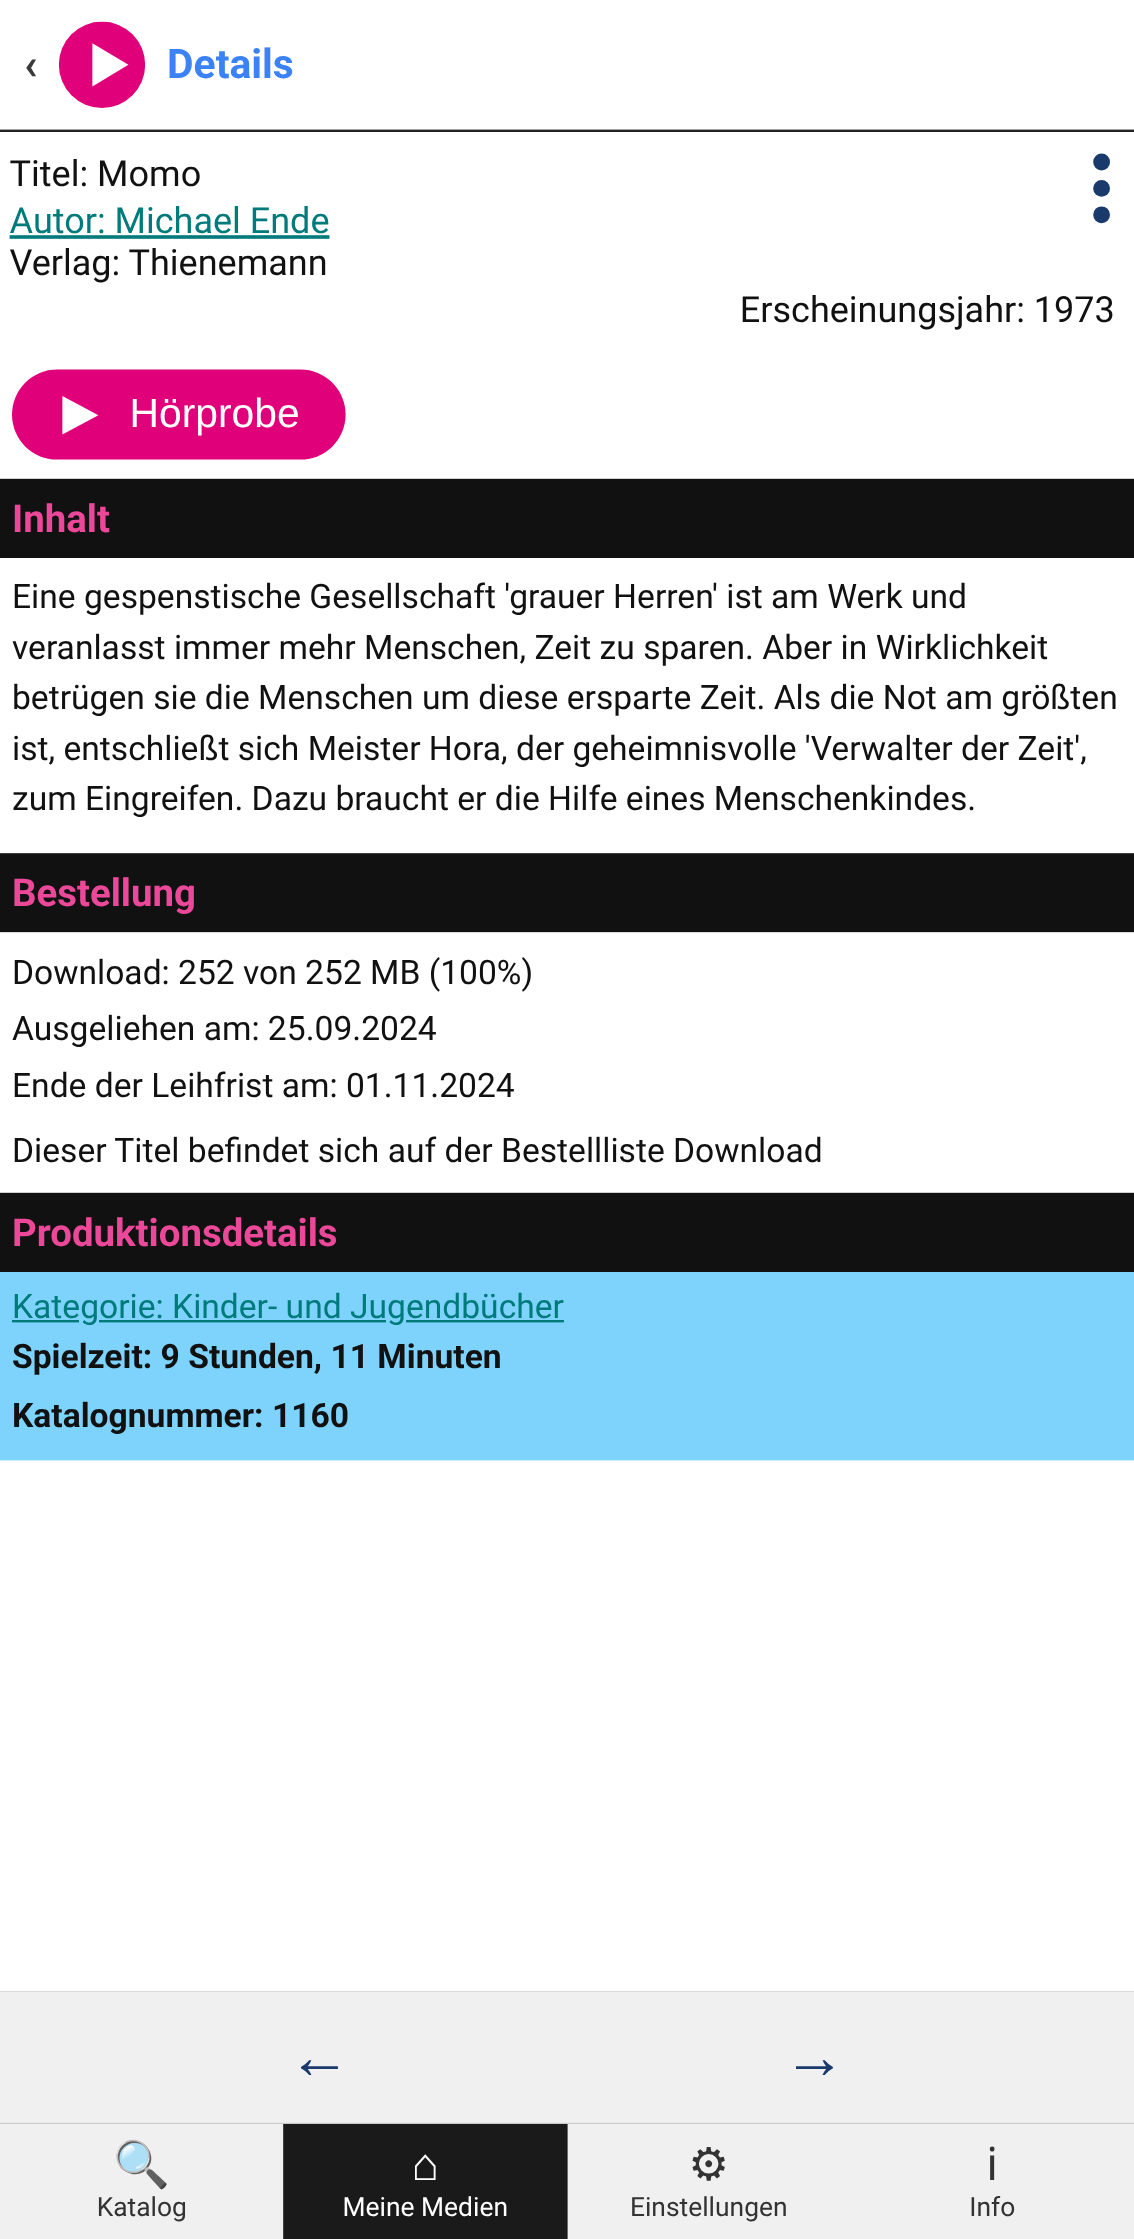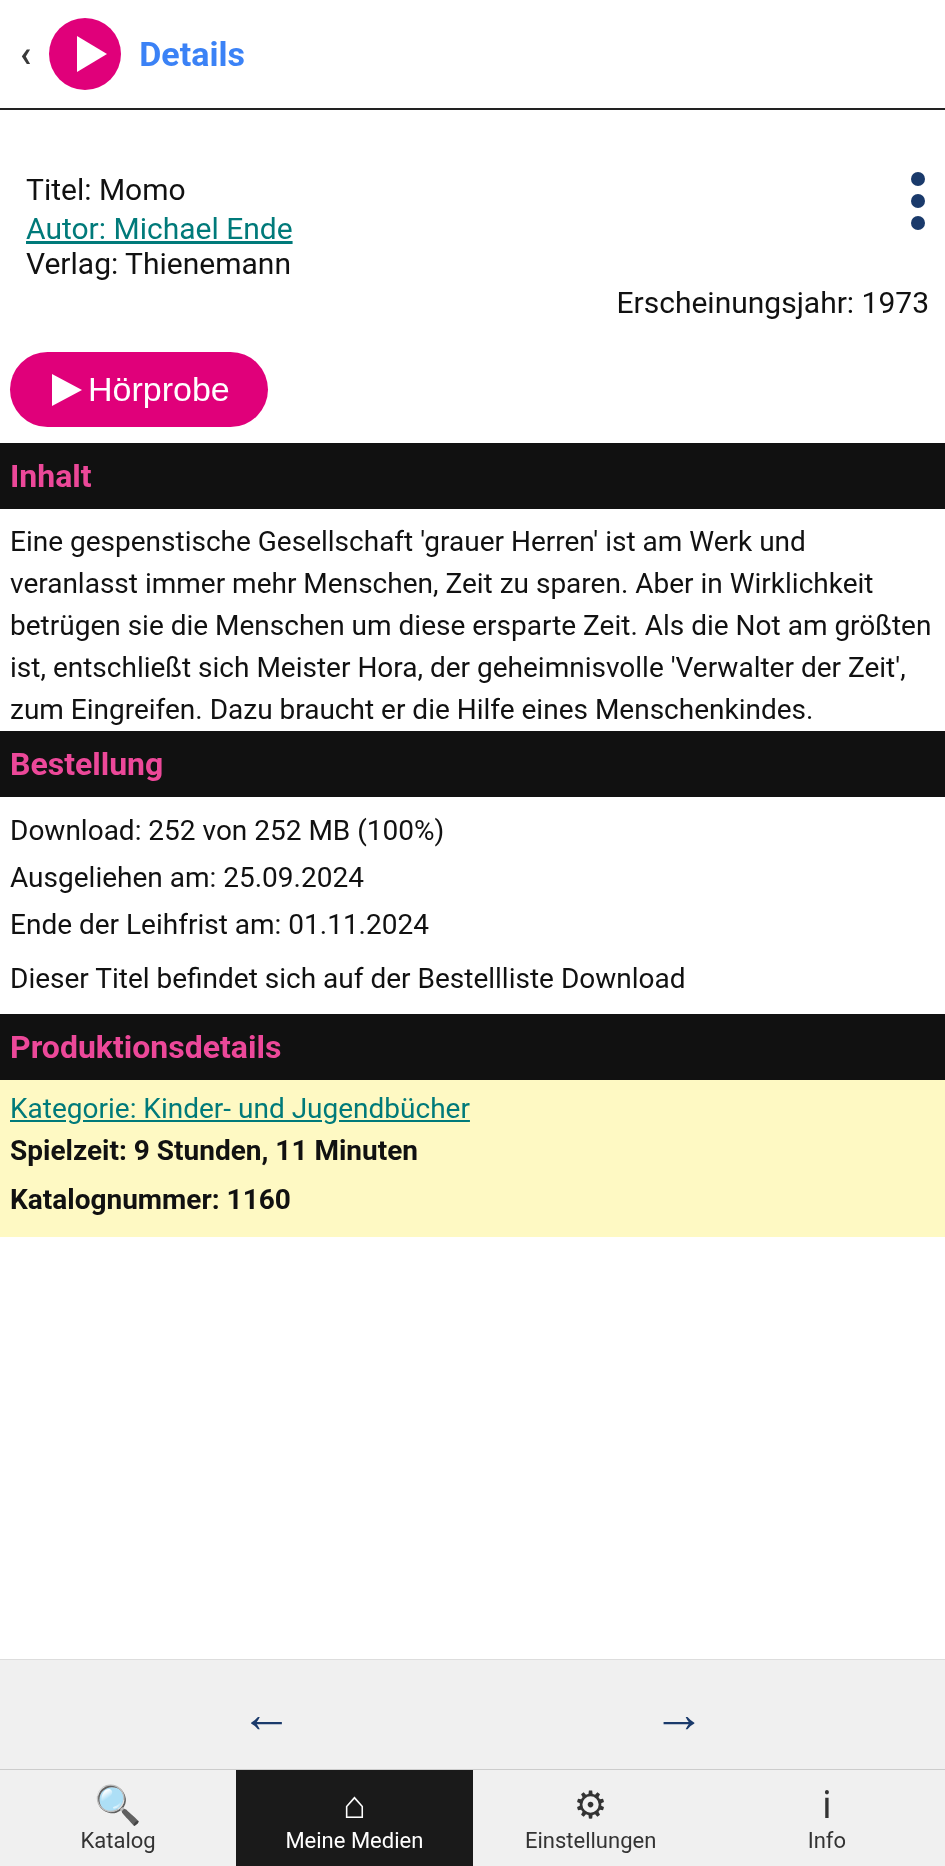--- a/index.html
+++ b/index.html
@@ -43,23 +43,22 @@
     
     .main-content {
       background: #ffffff;
       flex: 1;
       padding: 0;
       position: relative;
     }
 
     
     .book-info {
-      padding: 18px 16px 10px 26px;
+      padding: 18px 16px 10px 8px;
       position: relative;
-      margin-top: 44px;
     }
     .book-title {
       font-size: 30px;
       color: #111;
       margin-bottom: 4px;
     }
     .book-author {
       font-size: 30px;
       color: #007a7a;
       text-decoration: underline;
@@ -90,21 +89,21 @@
       width: 14px;
       height: 14px;
       background: #1a3a6b;
       border-radius: 50%;
     }
 
     
     .horprobe-btn {
       display: flex;
       align-items: center;
-      gap: 4px;
+      gap: 24px;
       background: #e0007a;
       color: #fff;
       border: none;
       border-radius: 50px;
       padding: 18px 38px;
       font-size: 34px;
       font-weight: 500;
       cursor: pointer;
       margin: 8px 10px 16px 10px;
       width: fit-content;
@@ -119,21 +118,21 @@
       background: #111111;
       color: #ec4899;
       font-size: 32px;
       font-weight: bold;
       padding: 14px 10px;
       margin: 0;
     }
 
     
     .section-content {
-      padding: 12px 10px 0 10px;
+      padding: 12px 10px 24px 10px;
       background: #ffffff;
     }
     .section-content p {
       font-size: 28px;
       line-height: 1.5;
       color: #111;
     }
 
     
     .bestellung-content {
@@ -148,21 +147,21 @@
     }
     .bestellung-note {
       margin-top: 10px;
       font-size: 28px;
       color: #111;
     }
 
     
     .produktion-content {
       padding: 12px 10px 10px 10px;
-      background: #fef9c3;
+      background: #7dd3fc;
     }
     .produktion-content p {
       font-size: 28px;
       color: #111;
       margin-bottom: 4px;
       line-height: 1.6;
       font-weight: bold;
     }
     .produktion-link {
       color: #007a7a;

